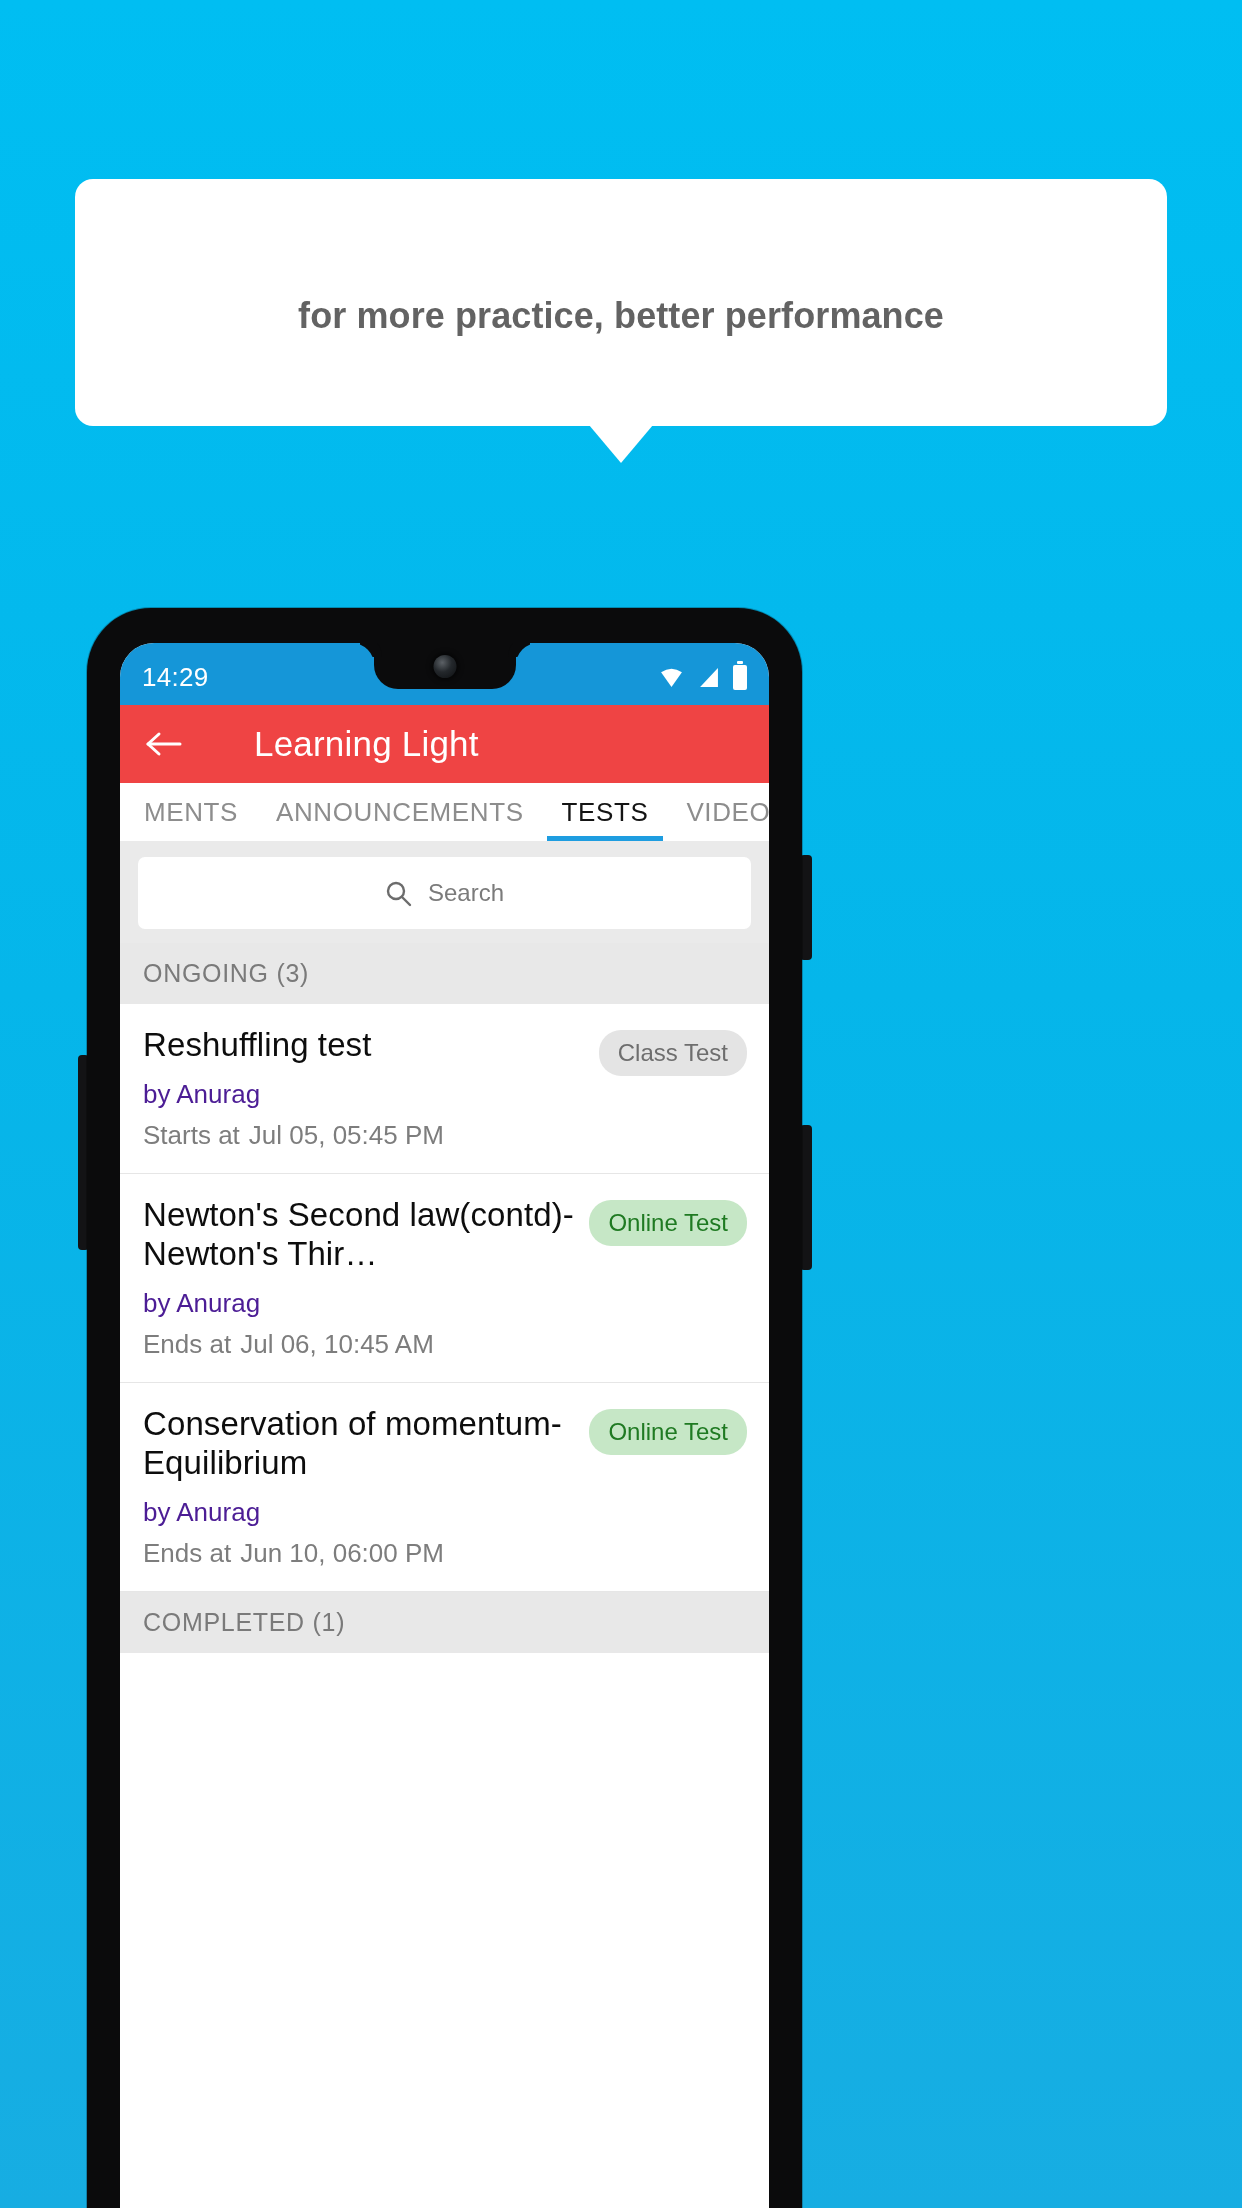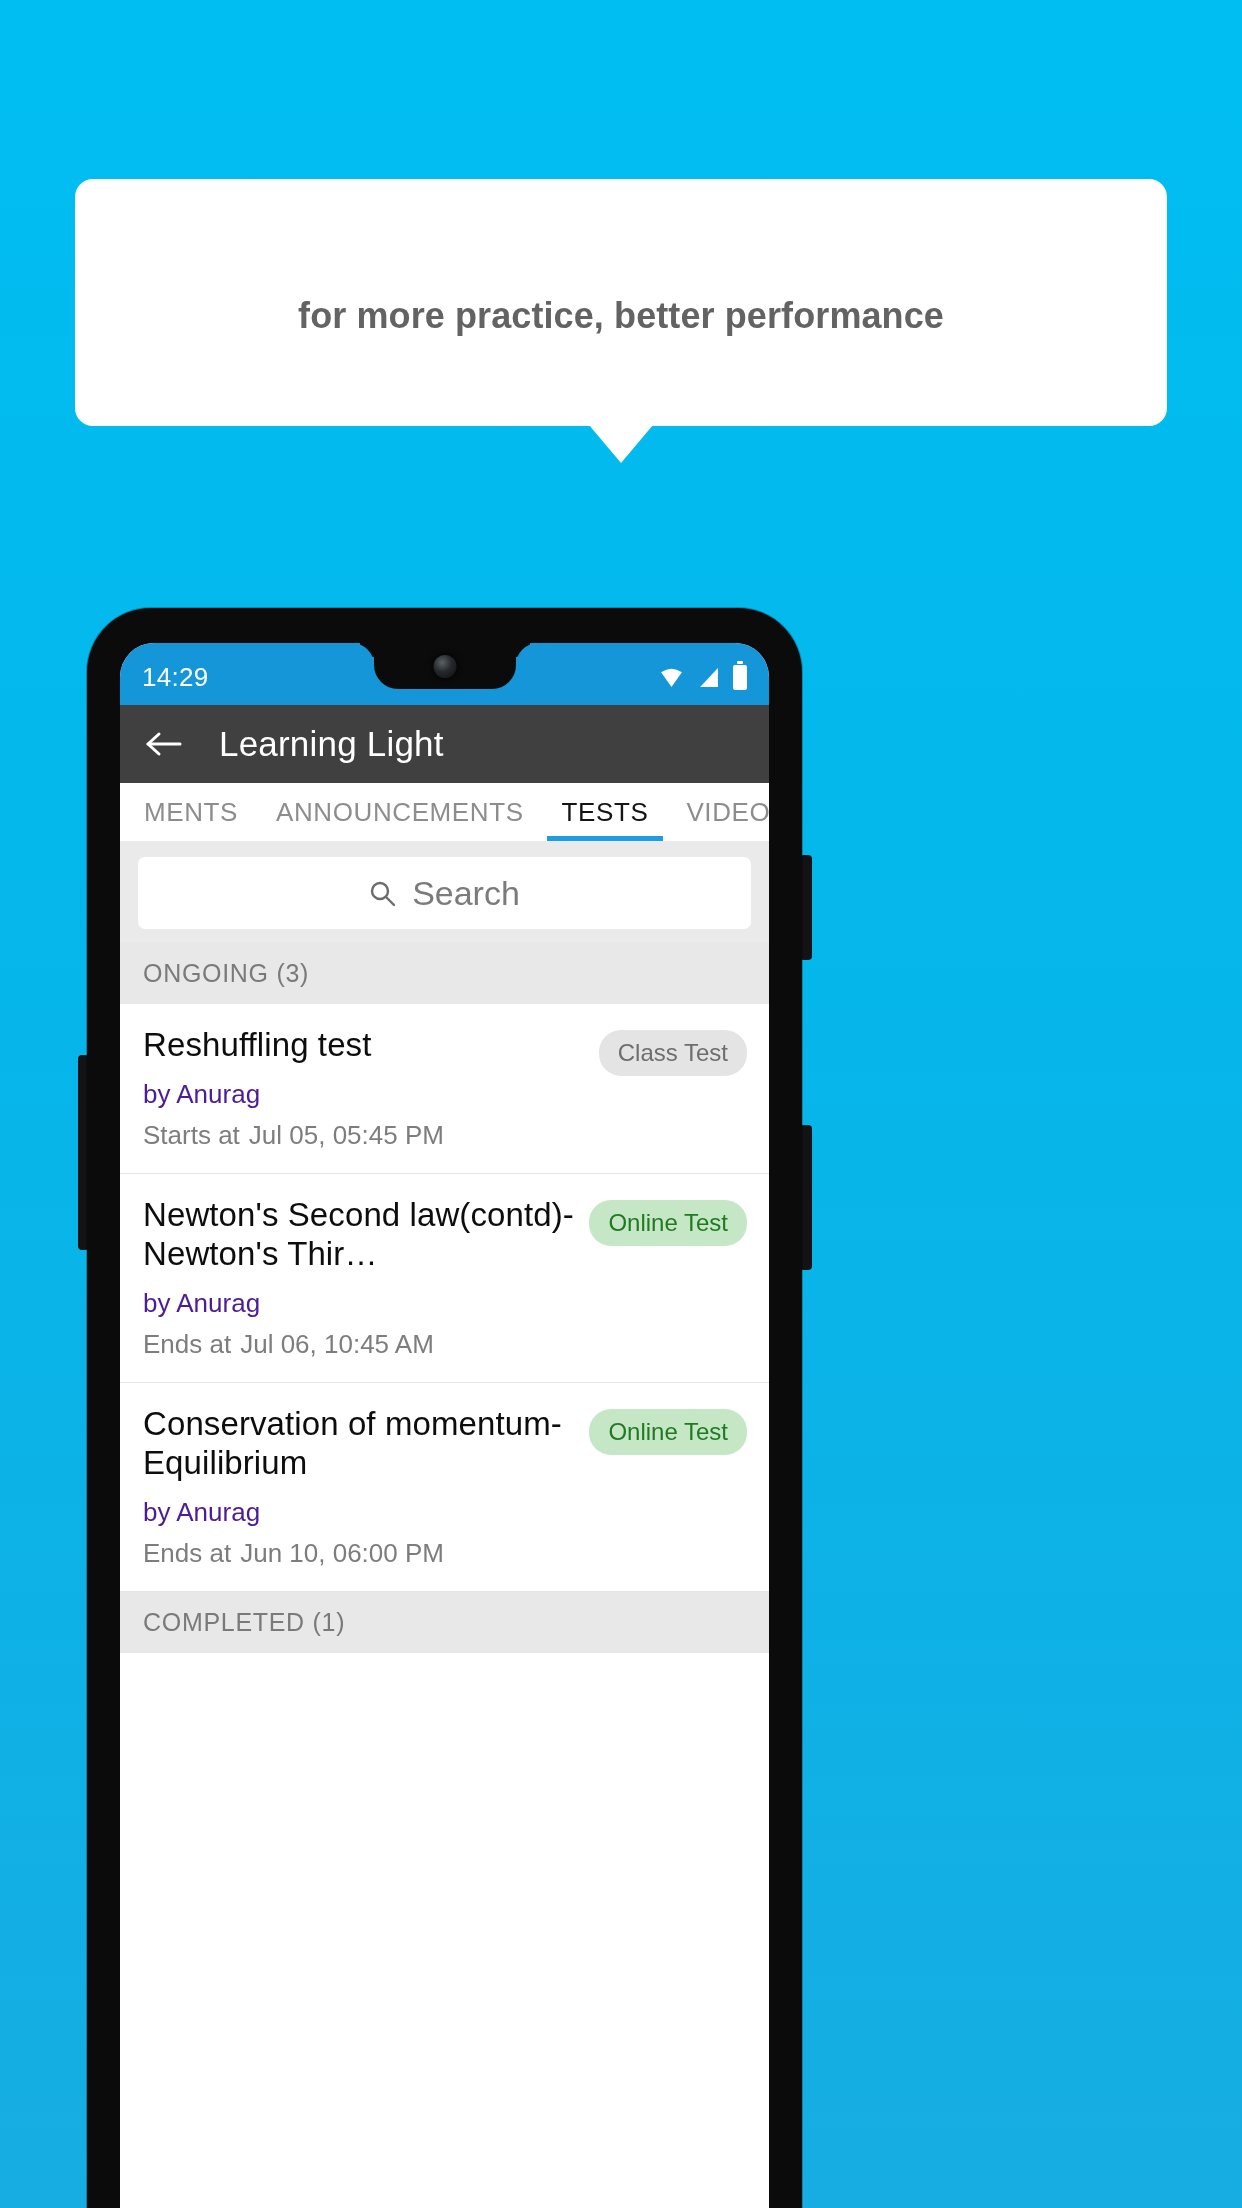--- a/index.html
+++ b/index.html
@@ -149,23 +149,24 @@
     width:23px; height:23px;
     border-radius:50%;
     background:radial-gradient(circle at 38% 33%, #5c6166 0%, #24282c 45%, #0d0f11 100%);
     box-shadow:0 0 5px 2px rgba(0,0,0,0.6);
     z-index:7;
   }
 
   
   .appbar {
     height:78px;
-    background:#404040;
+    background:#ef4444;
     display:flex; align-items:center;
     padding:0 0 0 25px;
+    gap:35px;
   }
   .back-arrow {
     width:38px; height:30px;
     position:relative;
     flex:0 0 auto;
   }
   .appbar-title {
     margin-left:36px;
     font-size:35px;
     font-weight:400;
@@ -217,21 +218,21 @@
     background:#ffffff;
     border-radius:7px;
     display:flex; align-items:center; justify-content:center;
     gap:16px;
   }
   .search-icon {
     width:27px; height:27px;
     flex:0 0 auto;
   }
   .search-placeholder {
-    font-size:34px;
+    font-size:24px;
     color:#7b7b7b;
   }
 
   .section-header {
     background:#e8e8e8;
     padding:16px 23px 16px 23px;
     font-size:25px;
     letter-spacing:0.7px;
     color:#7a7a7a;
   }

